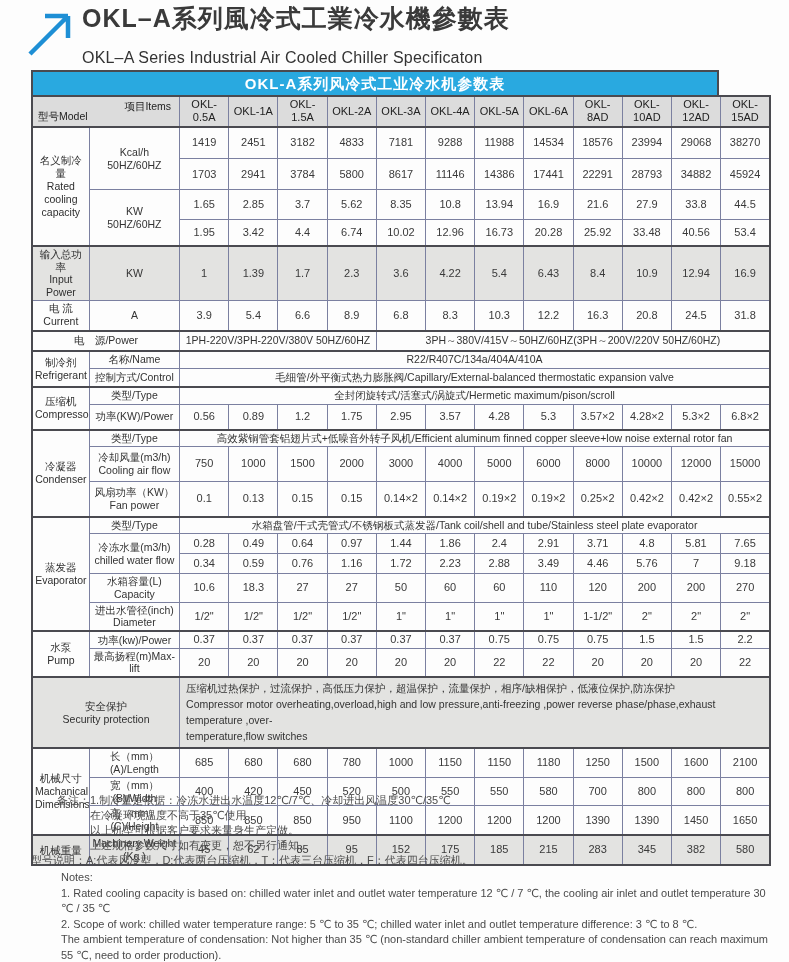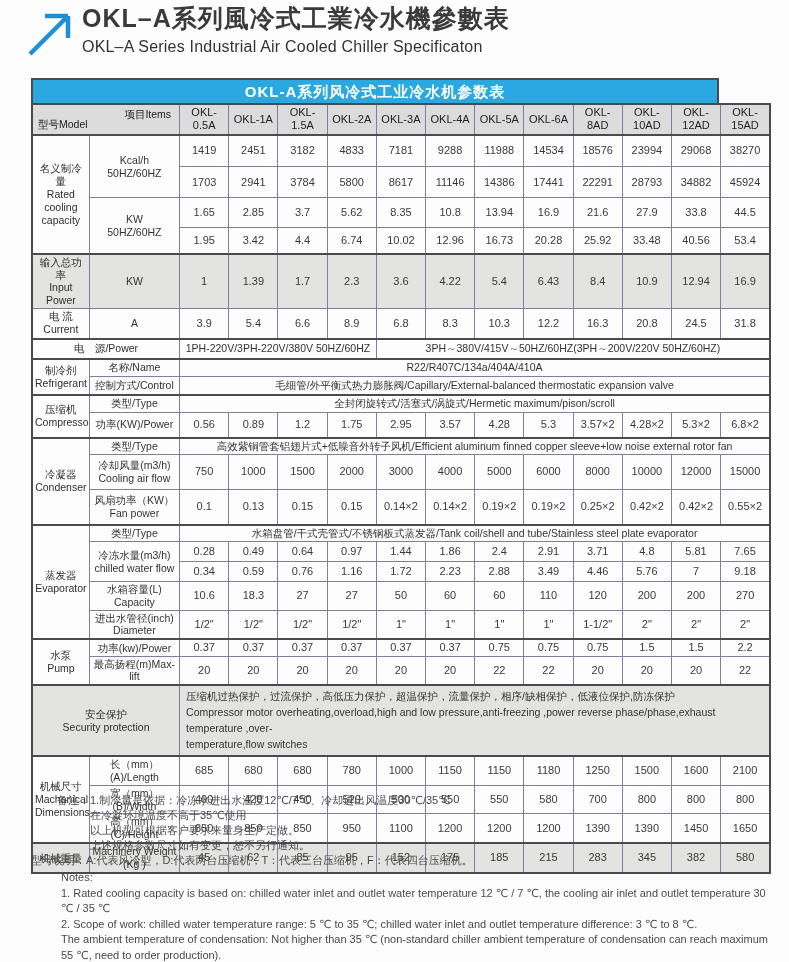--- a/index.html
+++ b/index.html
@@ -4,24 +4,24 @@
 <style>
   html,body{margin:0;padding:0;background:#fdfdfd;width:789px;height:962px;overflow:hidden;
     font-family:"Liberation Sans","DejaVu Sans",sans-serif;-webkit-font-smoothing:antialiased;}
   .page{position:relative;width:789px;height:962px;}
 
   
   .brand{position:absolute;left:24px;top:4px;display:flex;align-items:flex-start;}
   .logo{width:50px;height:52px;margin-top:4px;flex:0 0 auto;}
   .titles{margin-left:8px;}
   .title-cn{font-size:25px;font-weight:bold;color:#3a3a3a;letter-spacing:1px;line-height:1.15;}
-  .title-en{font-size:16px;color:#333;margin-top:5px;letter-spacing:.2px;}
+  .title-en{font-size:16px;color:#333;margin-top:16px;letter-spacing:.2px;}
 
   
-  .tblwrap{position:absolute;left:31px;top:78px;width:688px;}
+  .tblwrap{position:absolute;left:31px;top:70px;width:688px;}
   .banner{height:23px;background:#29a9e0;border:2px solid #4a4a50;border-bottom:none;
     color:#fff;font-size:15px;font-weight:bold;text-align:center;line-height:23px;letter-spacing:1px;}
   table{border-collapse:collapse;table-layout:fixed;width:740px;border:2px solid #4a4a50;}
   td{border:1px solid #7b80a0;font-size:10.5px;color:#333;text-align:center;
      padding:1px 2px;line-height:1.22;overflow:hidden;vertical-align:middle;}
   td.cat{font-size:10.5px;color:#2f2f2f;}
   td.item{font-size:10.5px;}
   td.val{font-size:11px;color:#3a3a3a;}
   td.txt{font-size:10.5px;}
   td.sectext{text-align:left;padding:3px 6px;line-height:1.5;font-size:10.5px;}

